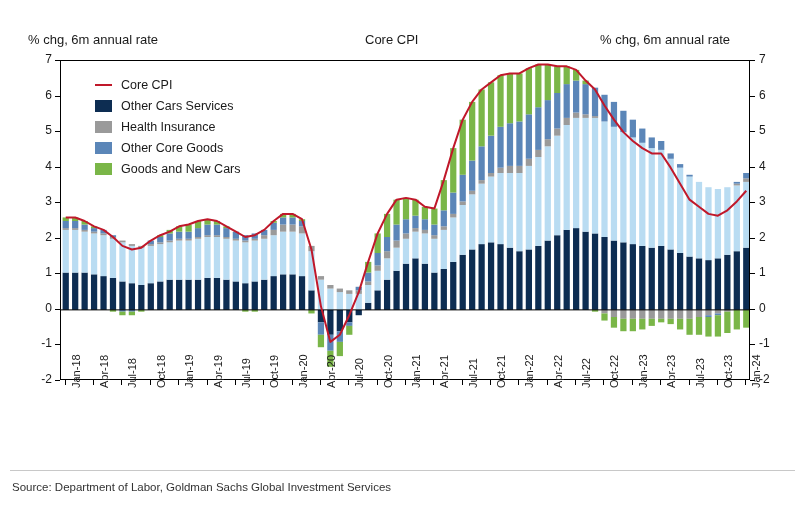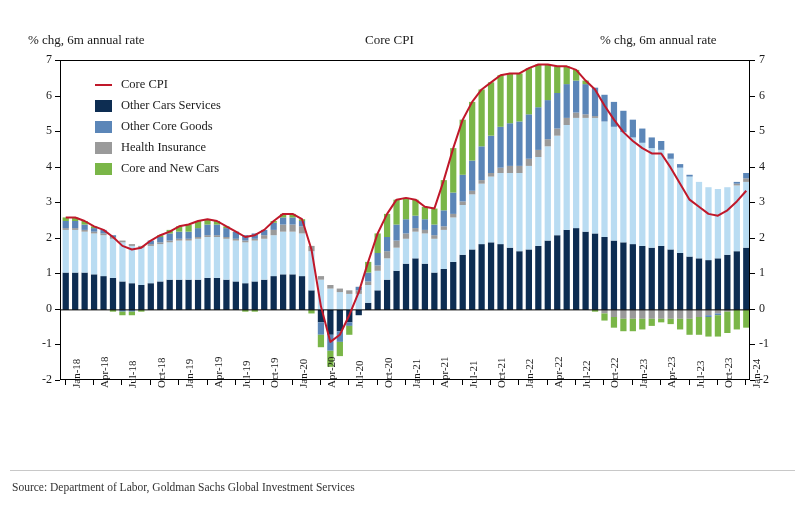--- a/index.html
+++ b/index.html
@@ -12,21 +12,20 @@
     height: 513px;
     font-family: "Liberation Sans", sans-serif;
     color: #000000;
     position: relative;
     overflow: hidden;
   }
   #root {
     position: relative;
     width: 805px;
     height: 513px;
-    font-family: Liberation Serif, serif;
   }
   .hdr {
     position: absolute;
     font-size: 13px;
     color: #1a1a1a;
     white-space: nowrap;
   }
   #hdr-left  { left: 28px;  top: 32px; }
   #hdr-title { left: 365px; top: 32px; }
   #hdr-right { left: 600px; top: 32px; }
@@ -583,29 +582,29 @@
   <div id="legend">
       <div class="lgd-row">
         <span class="swatch line" style="border-top-color: rgb(192, 24, 42);"></span>
         <span>Core CPI</span>
       </div>
       <div class="lgd-row">
         <span class="swatch" style="background: rgb(13, 45, 82);"></span>
         <span>Other Cars Services</span>
       </div>
       <div class="lgd-row">
+        <span class="swatch" style="background: rgb(154, 154, 154);"></span>
+        <span>Health Insurance</span>
+      </div>
+      <div class="lgd-row">
         <span class="swatch" style="background: rgb(91, 134, 184);"></span>
         <span>Other Core Goods</span>
       </div>
       <div class="lgd-row">
-        <span class="swatch" style="background: rgb(154, 154, 154);"></span>
-        <span>Health Insurance</span>
-      </div>
-      <div class="lgd-row">
         <span class="swatch" style="background: rgb(122, 182, 72);"></span>
-        <span>Core and New Cars</span>
+        <span>Goods and New Cars</span>
       </div>
     </div>
 
   <div id="footer-rule"></div>
   <div id="source">Source: Department of Labor, Goldman Sachs Global Investment Services</div>
 
 </div>
 
 </body></html>

